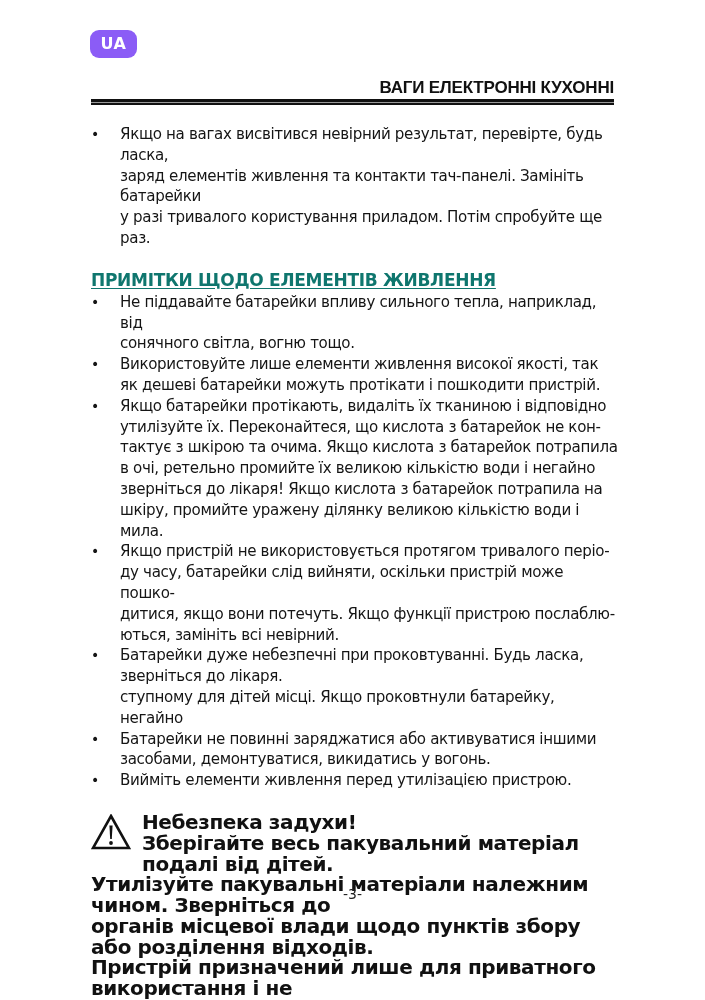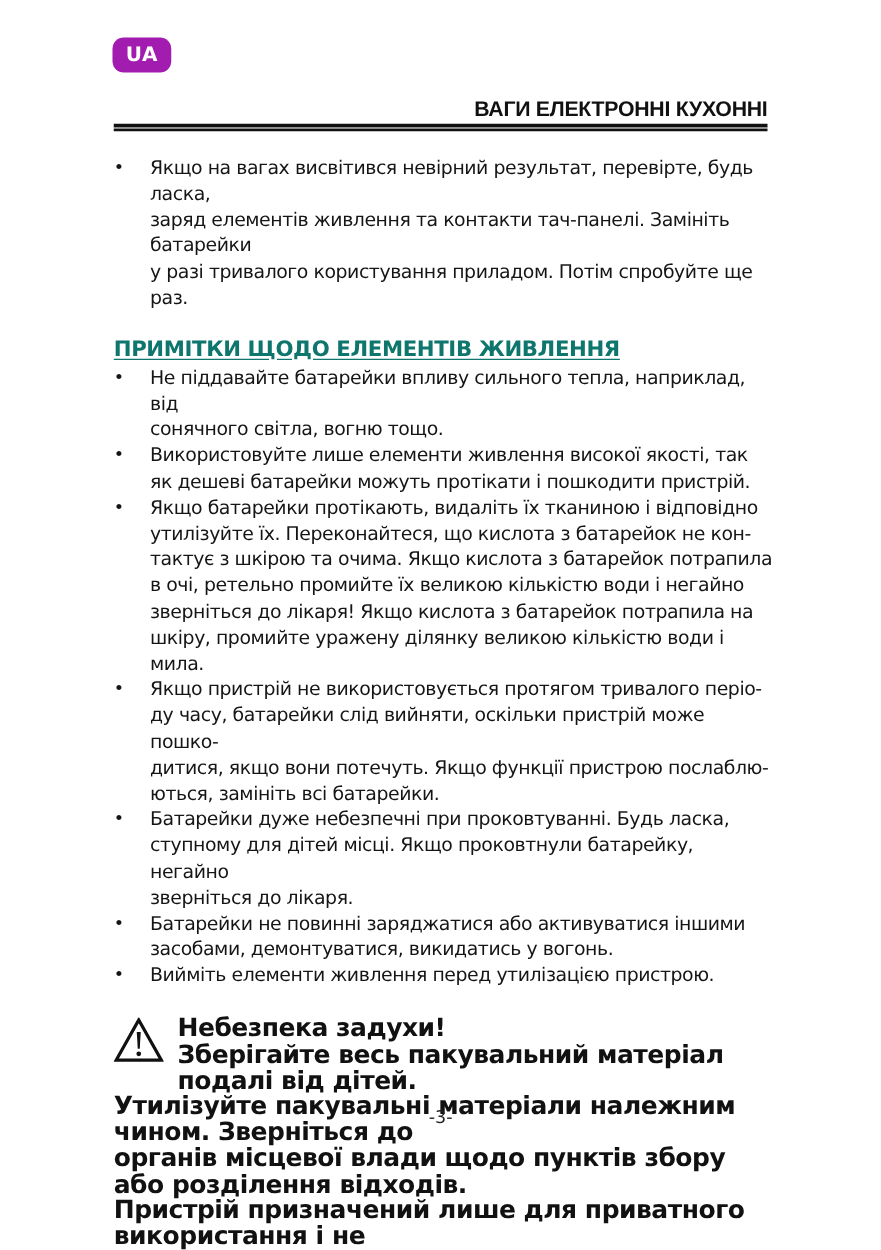--- a/index.html
+++ b/index.html
@@ -14,21 +14,21 @@
       overflow: hidden;
       font-family: "DejaVu Sans", sans-serif;
       color: #111111;
     }
     .ua-badge {
       position: absolute;
       left: 90px;
       top: 30px;
       width: 47px;
       height: 28px;
-      background: #a21caf;
+      background: #8b5cf6;
       border-radius: 9px;
       color: #ffffff;
       font-family: "DejaVu Sans", sans-serif;
       font-weight: bold;
       font-size: 16px;
       line-height: 28px;
       text-align: center;
       letter-spacing: 0.5px;
     }
     .doc-title {
@@ -161,27 +161,27 @@
       <div>тактує з шкірою та очима. Якщо кислота з батарейок потрапила</div>
       <div>в очі, ретельно промийте їх великою кількістю води і негайно</div>
       <div>зверніться до лікаря! Якщо кислота з батарейок потрапила на</div>
       <div>шкіру, промийте уражену ділянку великою кількістю води і мила.</div>
     </li>
     <li class="bullet-item">
       <span class="bullet-dot">•</span>
       <div>Якщо пристрій не використовується протягом тривалого періо-</div>
       <div>ду часу, батарейки слід вийняти, оскільки пристрій може пошко-</div>
       <div>дитися, якщо вони потечуть. Якщо функції пристрою послаблю-</div>
-      <div>ються, замініть всі батарейки.</div>
+      <div>ються, замініть всі невірний.</div>
     </li>
     <li class="bullet-item">
       <span class="bullet-dot">•</span>
       <div>Батарейки дуже небезпечні при проковтуванні. Будь ласка,</div>
+      <div>зверніться до лікаря.</div>
       <div>ступному для дітей місці. Якщо проковтнули батарейку, негайно</div>
-      <div>зверніться до лікаря.</div>
     </li>
     <li class="bullet-item">
       <span class="bullet-dot">•</span>
       <div>Батарейки не повинні заряджатися або активуватися іншими</div>
       <div>засобами, демонтуватися, викидатись у вогонь.</div>
     </li>
     <li class="bullet-item">
       <span class="bullet-dot">•</span>
       <div>Вийміть елементи живлення перед утилізацією пристрою.</div>
     </li>

